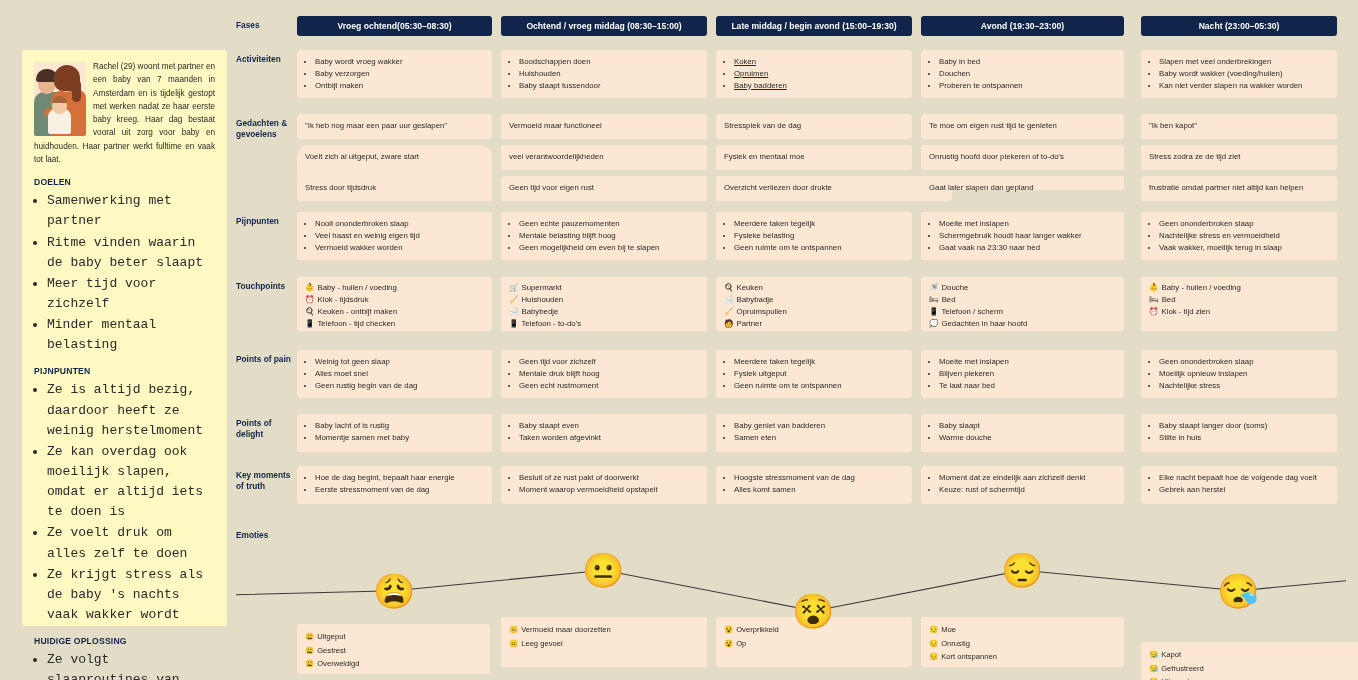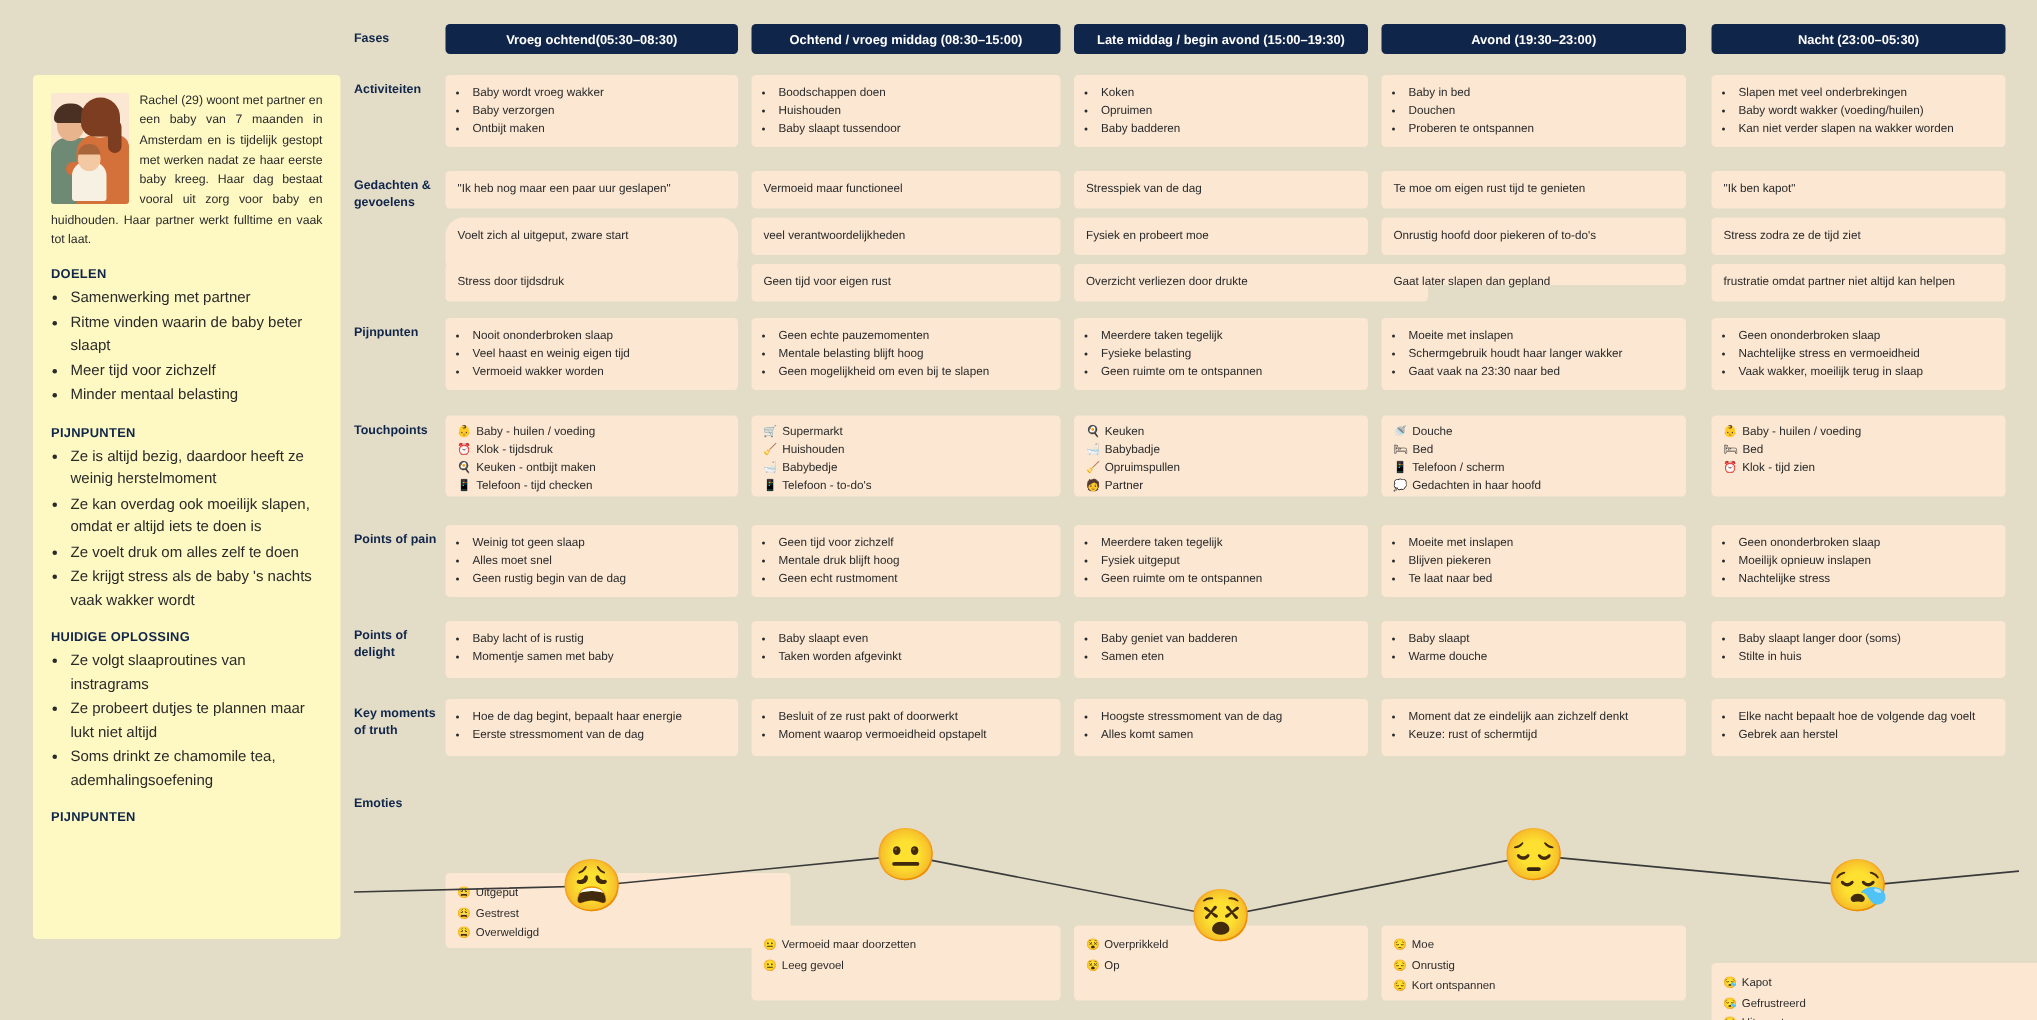--- a/index.html
+++ b/index.html
@@ -56,22 +56,23 @@
   .fig-babyhead { position:absolute; left:18px; top:36px; width:15px; height:16px; background:#f3c9a4; border-radius:48%; }
   .fig-babyhair { position:absolute; left:18px; top:34px; width:15px; height:7px; background:#a8653a; border-radius:8px 8px 0 0; }
   .fig-arm { position:absolute; left:10px; top:46px; width:22px; height:9px; background:#d4703a; border-radius:5px; }
 
   .persona-h {
     font-size: 8.6px; font-weight: bold; color: #10254a;
     margin: 11px 0 4px 0; letter-spacing: .2px;
   }
   .persona-list { margin: 0; padding-left: 13px; }
   .persona-list li {
-    font-size: 10px; line-height: 1.55; color: #2a2a2a;
+    font-size: 13px; line-height: 1.55; color: #2a2a2a;
     margin-bottom: 1px;
+    font-family: Liberation Mono, monospace;
   }
 
   
   .row-label {
     position: absolute; left: 236px;
     width: 60px;
     font-size: 8.3px; font-weight: bold; color: #10254a;
     line-height: 1.35;
   }
 
@@ -183,21 +184,21 @@
           <li>Ontbijt maken</li>
         </ul>
       </div>
       <div class="cell" style="left: 501px; top: 50px; width: 206px; height: 48px;">
         <ul>
           <li>Boodschappen doen</li>
           <li>Huishouden</li>
           <li>Baby slaapt tussendoor</li>
         </ul>
       </div>
-      <div class="cell" style="left: 716px; top: 50px; width: 196px; height: 48px;">
+      <div class="cell" style="left: 716px; top: 50px; width: 196px; height: 48px; text-decoration: underline;">
         <ul>
           <li>Koken</li>
           <li>Opruimen</li>
           <li>Baby badderen</li>
         </ul>
       </div>
       <div class="cell" style="left: 921px; top: 50px; width: 203px; height: 48px;">
         <ul>
           <li>Baby in bed</li>
           <li>Douchen</li>
@@ -356,21 +357,21 @@
       <div class="cell" style="left: 501px; top: 145px; width: 206px; height: 25px; padding: 7px 8px;">
         <div class="plain">veel verantwoordelijkheden</div>
       </div>
       <div class="cell" style="left: 501px; top: 176px; width: 206px; height: 25px; padding: 7px 8px;">
         <div class="plain">Geen tijd voor eigen rust</div>
       </div>
       <div class="cell" style="left: 716px; top: 114px; width: 196px; height: 25px; padding: 7px 8px;">
         <div class="plain">Stresspiek van de dag</div>
       </div>
       <div class="cell" style="left: 716px; top: 145px; width: 196px; height: 25px; padding: 7px 8px;">
-        <div class="plain">Fysiek en probeert moe</div>
+        <div class="plain">Fysiek en mentaal moe</div>
       </div>
       <div class="cell" style="left: 716px; top: 176px; width: 236px; height: 25px; padding: 7px 8px;">
         <div class="plain">Overzicht verliezen door drukte</div>
       </div>
       <div class="cell" style="left: 921px; top: 114px; width: 203px; height: 25px; padding: 7px 8px;">
         <div class="plain">Te moe om eigen rust tijd te genieten</div>
       </div>
       <div class="cell" style="left: 921px; top: 145px; width: 203px; height: 25px; padding: 7px 8px;">
         <div class="plain">Onrustig hoofd door piekeren of to-do's</div>
       </div>
@@ -408,21 +409,21 @@
         <div class="tp-line"><span class="ic">🚿</span><span>Douche</span></div>
         <div class="tp-line"><span class="ic">🛏</span><span>Bed</span></div>
         <div class="tp-line"><span class="ic">📱</span><span>Telefoon / scherm</span></div>
         <div class="tp-line"><span class="ic">💭</span><span>Gedachten in haar hoofd</span></div>
       </div>
       <div class="cell" style="left: 1141px; top: 277px; width: 196px; height: 54px; padding: 5px 8px;">
         <div class="tp-line"><span class="ic">👶</span><span>Baby - huilen / voeding</span></div>
         <div class="tp-line"><span class="ic">🛏</span><span>Bed</span></div>
         <div class="tp-line"><span class="ic">⏰</span><span>Klok - tijd zien</span></div>
       </div>
-      <div class="cell" style="left: 297px; top: 582px; width: 230px; height: 50px; padding: 6px 8px;">
+      <div class="cell" style="left: 297px; top: 624px; width: 193px; height: 50px; padding: 6px 8px;">
         <div class="emo-line"><span class="ic">😩</span><span>Uitgeput</span></div>
         <div class="emo-line"><span class="ic">😩</span><span>Gestrest</span></div>
         <div class="emo-line"><span class="ic">😩</span><span>Overweldigd</span></div>
       </div>
       <div class="cell" style="left: 501px; top: 617px; width: 206px; height: 50px; padding: 6px 8px;">
         <div class="emo-line"><span class="ic">😐</span><span>Vermoeid maar doorzetten</span></div>
         <div class="emo-line"><span class="ic">😐</span><span>Leeg gevoel</span></div>
       </div>
       <div class="cell" style="left: 716px; top: 617px; width: 196px; height: 50px; padding: 6px 8px;">
         <div class="emo-line"><span class="ic">😵</span><span>Overprikkeld</span></div>

